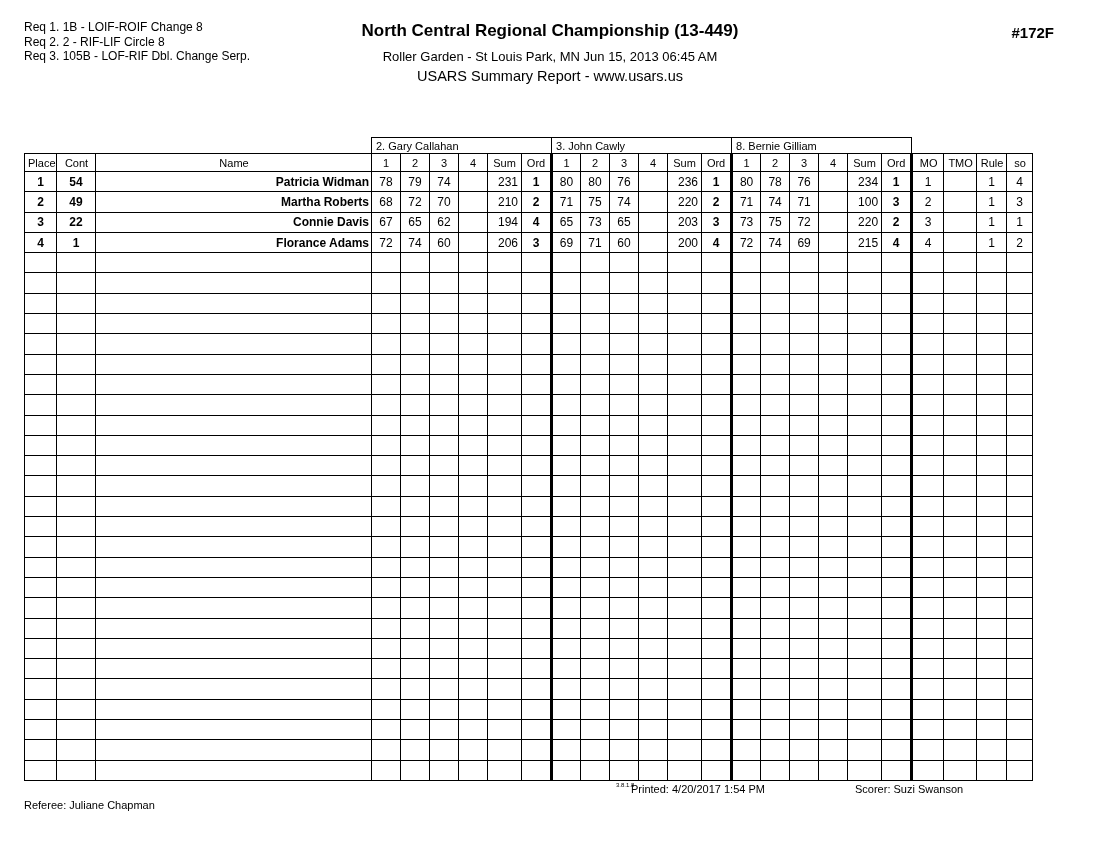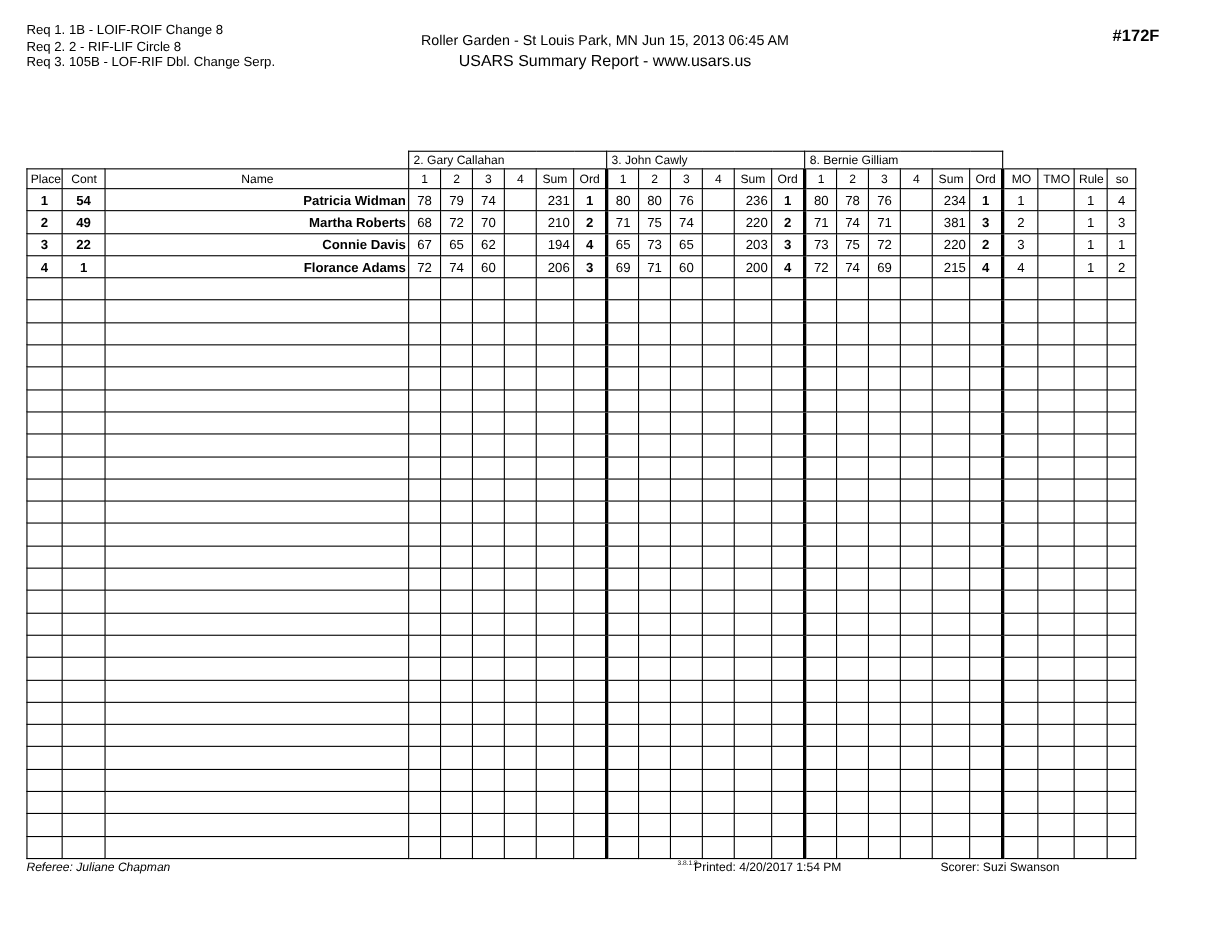--- a/index.html
+++ b/index.html
@@ -39,37 +39,38 @@
   tbody td { border: 1px solid #000; font-size: 12px; text-align: center; }
 
   td.l { text-align: center; padding-left: 3px !important; }
   td.name { text-align: right; padding-left: 4px !important; }
   td.sum { text-align: right !important; padding-right: 3px !important; }
   .b { font-weight: bold; }
   .thick-r { border-right: 3px solid #000 !important; }
 
   
   .footer { position: absolute; left: 0; top: 783px; width: 1100px; font-size: 11px; }
-  .referee { position: absolute; left: 24px; top: 0; font-style: italic; }
+  .referee { position: absolute; left: 24px; top: 16px; }
   .version { position: absolute; left: 616px; top: -1px; font-size: 6px; }
   .printed { position: absolute; left: 631px; top: 0; }
   .scorer  { position: absolute; left: 855px; top: 0; }
 </style>
 </head>
 <body>
 
 <div class="page">
 
   <div class="reqs">
     <div>Req  1.  1B - LOIF-ROIF Change 8</div>
     <div>Req  2.  2 - RIF-LIF Circle 8</div>
     <div>Req  3.  105B - LOF-RIF Dbl. Change Serp.</div>
   </div>
 
   <div class="center-head">
+    <div class="title">North Central Regional Championship (13-449)</div>
     <div class="venue">Roller Garden - St Louis Park, MN  Jun 15, 2013  06:45 AM</div>
     <div class="report">USARS Summary Report - www.usars.us</div>
   </div>
 
   <div class="code">#172F</div>
 
   <table class="results">
     <colgroup>
       <col style="width:32px">
         <col style="width:39px">
@@ -174,21 +175,21 @@
           <td>71</td>
           <td>75</td>
           <td>74</td>
           <td></td>
           <td class="sum">220</td>
           <td class="b thick-r">2</td>
           <td>71</td>
           <td>74</td>
           <td>71</td>
           <td></td>
-          <td class="sum">381</td>
+          <td class="sum">100</td>
           <td class="b thick-r">3</td>
           <td>2</td>
           <td></td>
           <td>1</td>
           <td>3</td>
         </tr>
         <tr>
           <td class="b">3</td>
           <td class="b">22</td>
           <td class="b name">Connie Davis</td>

